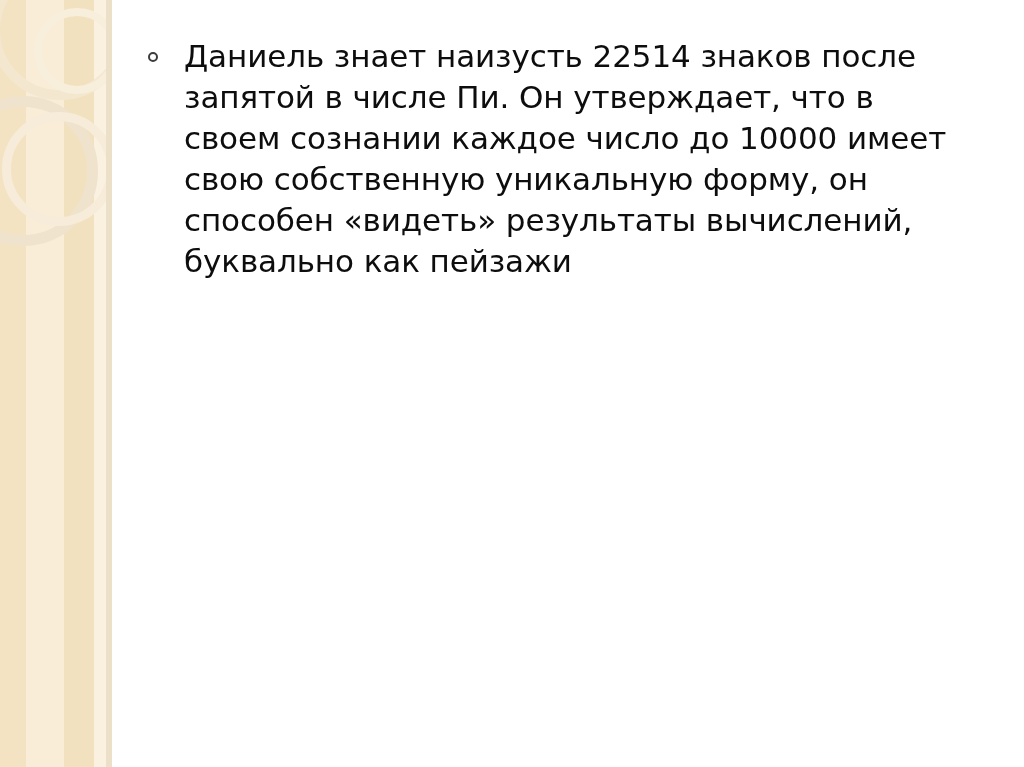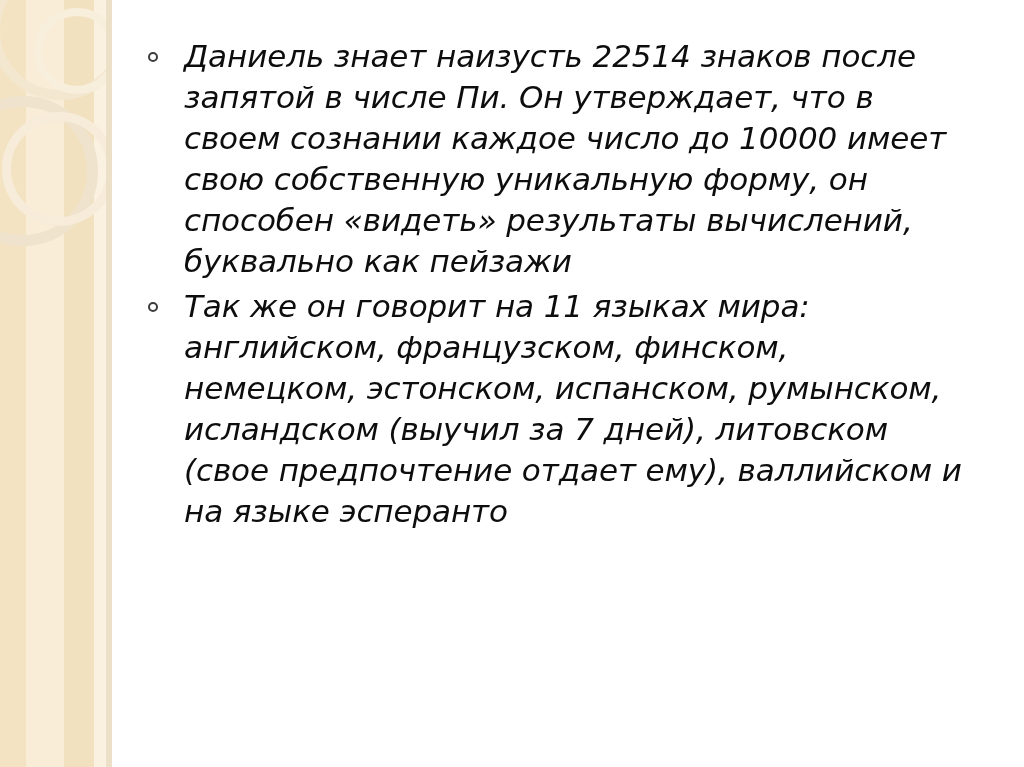--- a/index.html
+++ b/index.html
@@ -119,21 +119,20 @@
     padding: 0;
   }
   .bullet-item {
     position: relative;
     padding-left: 44px;
     margin-bottom: 4px;
     color: #0d0d0d;
     font-size: 31px;
     line-height: 41px;
     letter-spacing: -0.1px;
-    font-style: italic;
   }
   .bullet-marker {
     position: absolute;
     left: 8px;
     top: 16px;
     width: 10px;
     height: 10px;
     border: 2px solid #3c3c3c;
     border-radius: 50%;
     box-sizing: border-box;
@@ -160,20 +159,16 @@
     <div class="ring ring-2"></div>
   </div>
   <div class="band-edge"></div>
 
   <div class="content">
     <ul class="bullet-list">
       <li class="bullet-item">
         <span class="bullet-marker"></span>
         <span class="bullet-text">Даниель знает наизусть 22514 знаков после запятой в числе Пи. Он утверждает, что в своем сознании каждое число до 10000 имеет свою собственную уникальную форму, он способен «видеть» результаты вычислений, буквально как пейзажи</span>
       </li>
-      <li class="bullet-item">
-        <span class="bullet-marker"></span>
-        <span class="bullet-text">Так же он говорит  на 11 языках мира: английском, французском, финском, немецком, эстонском, испанском, румынском, исландском (выучил за 7 дней), литовском (свое предпочтение отдает ему), валлийском и на языке эсперанто</span>
-      </li>
     </ul>
   </div>
 
 </div>
 
 </body></html>

